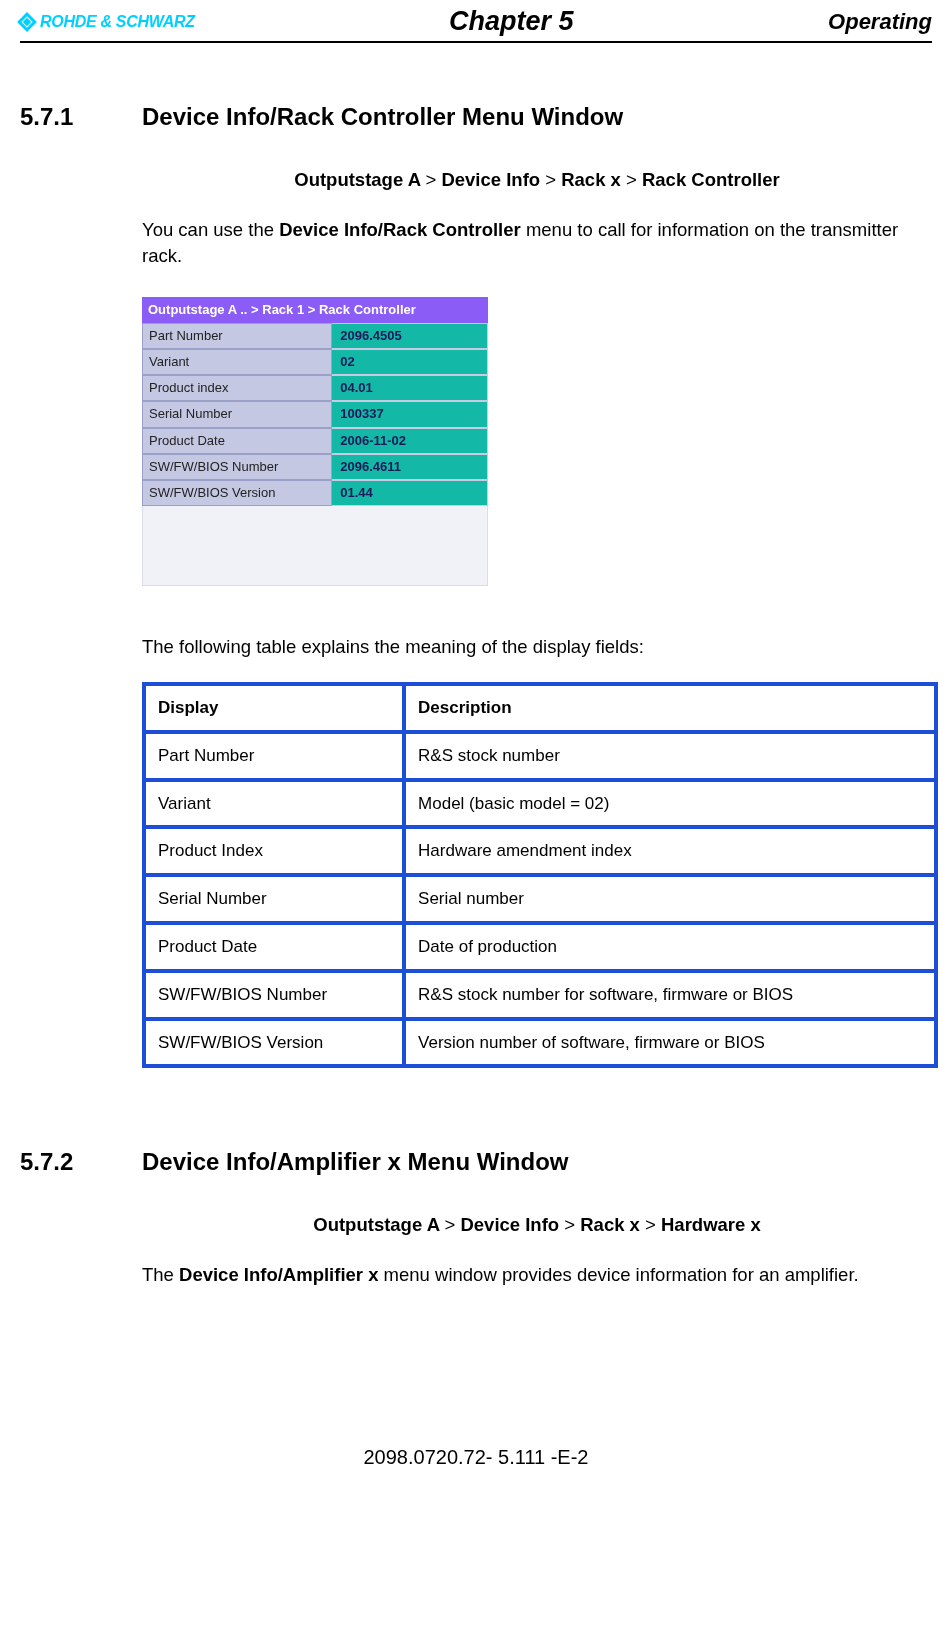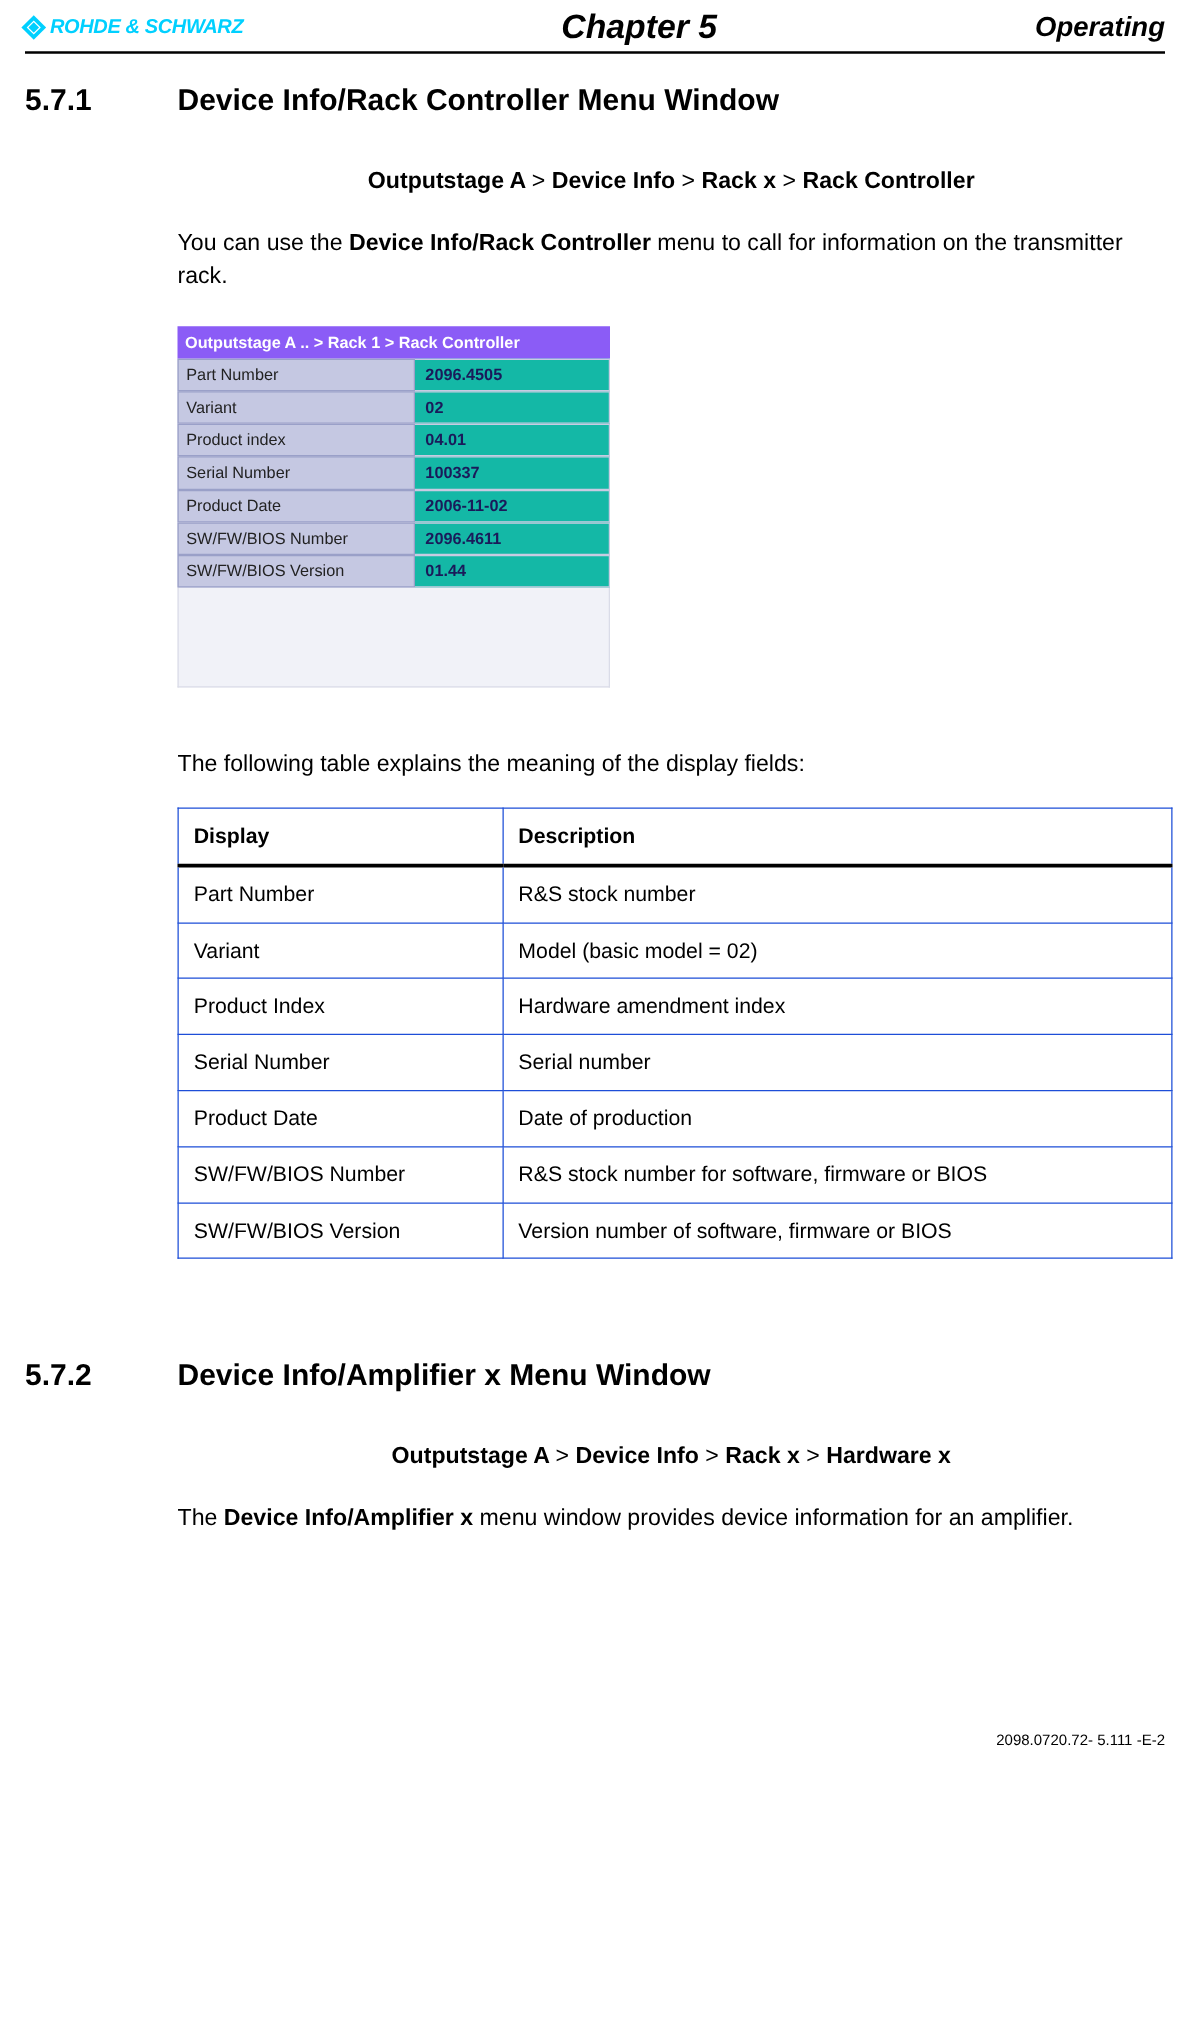--- a/index.html
+++ b/index.html
@@ -13,21 +13,21 @@
   }
   .page {
     padding: 0 20px;
   }
   .header-row {
     display: flex;
     align-items: center;
     justify-content: space-between;
     border-bottom: 2px solid #000;
     padding: 6px 0 4px 0;
-    margin-bottom: 24px;
+    margin-bottom: 60px;
   }
   .logo {
     color: #00d0ff;
     font-weight: bold;
     font-style: italic;
     font-size: 16px;
     letter-spacing: -0.3px;
     display: flex;
     align-items: center;
     gap: 2px;
@@ -123,32 +123,32 @@
     border-top: none;
   }
   .explain { margin-bottom: 22px; }
   .desc-table {
     border-collapse: collapse;
     width: 796px;
     font-size: 17px;
     margin-bottom: 80px;
   }
   .desc-table th, .desc-table td {
-    border: 1px solid #1d4ed8;
+    border: 4px solid #1d4ed8;
     padding: 10px 12px;
     text-align: left;
   }
   .desc-table th {
     font-weight: bold;
     border-bottom: 3px solid #000;
   }
   .footer-row {
     display: flex;
-    justify-content: flex-end;
-    font-size: 12px;
+    justify-content: center;
+    font-size: 20px;
     padding: 8px 20px 20px 20px;
     margin-top: 150px;
   }
 </style>
 </head>
 <body>
 
 <div class="page">
 
   <div class="header-row">

